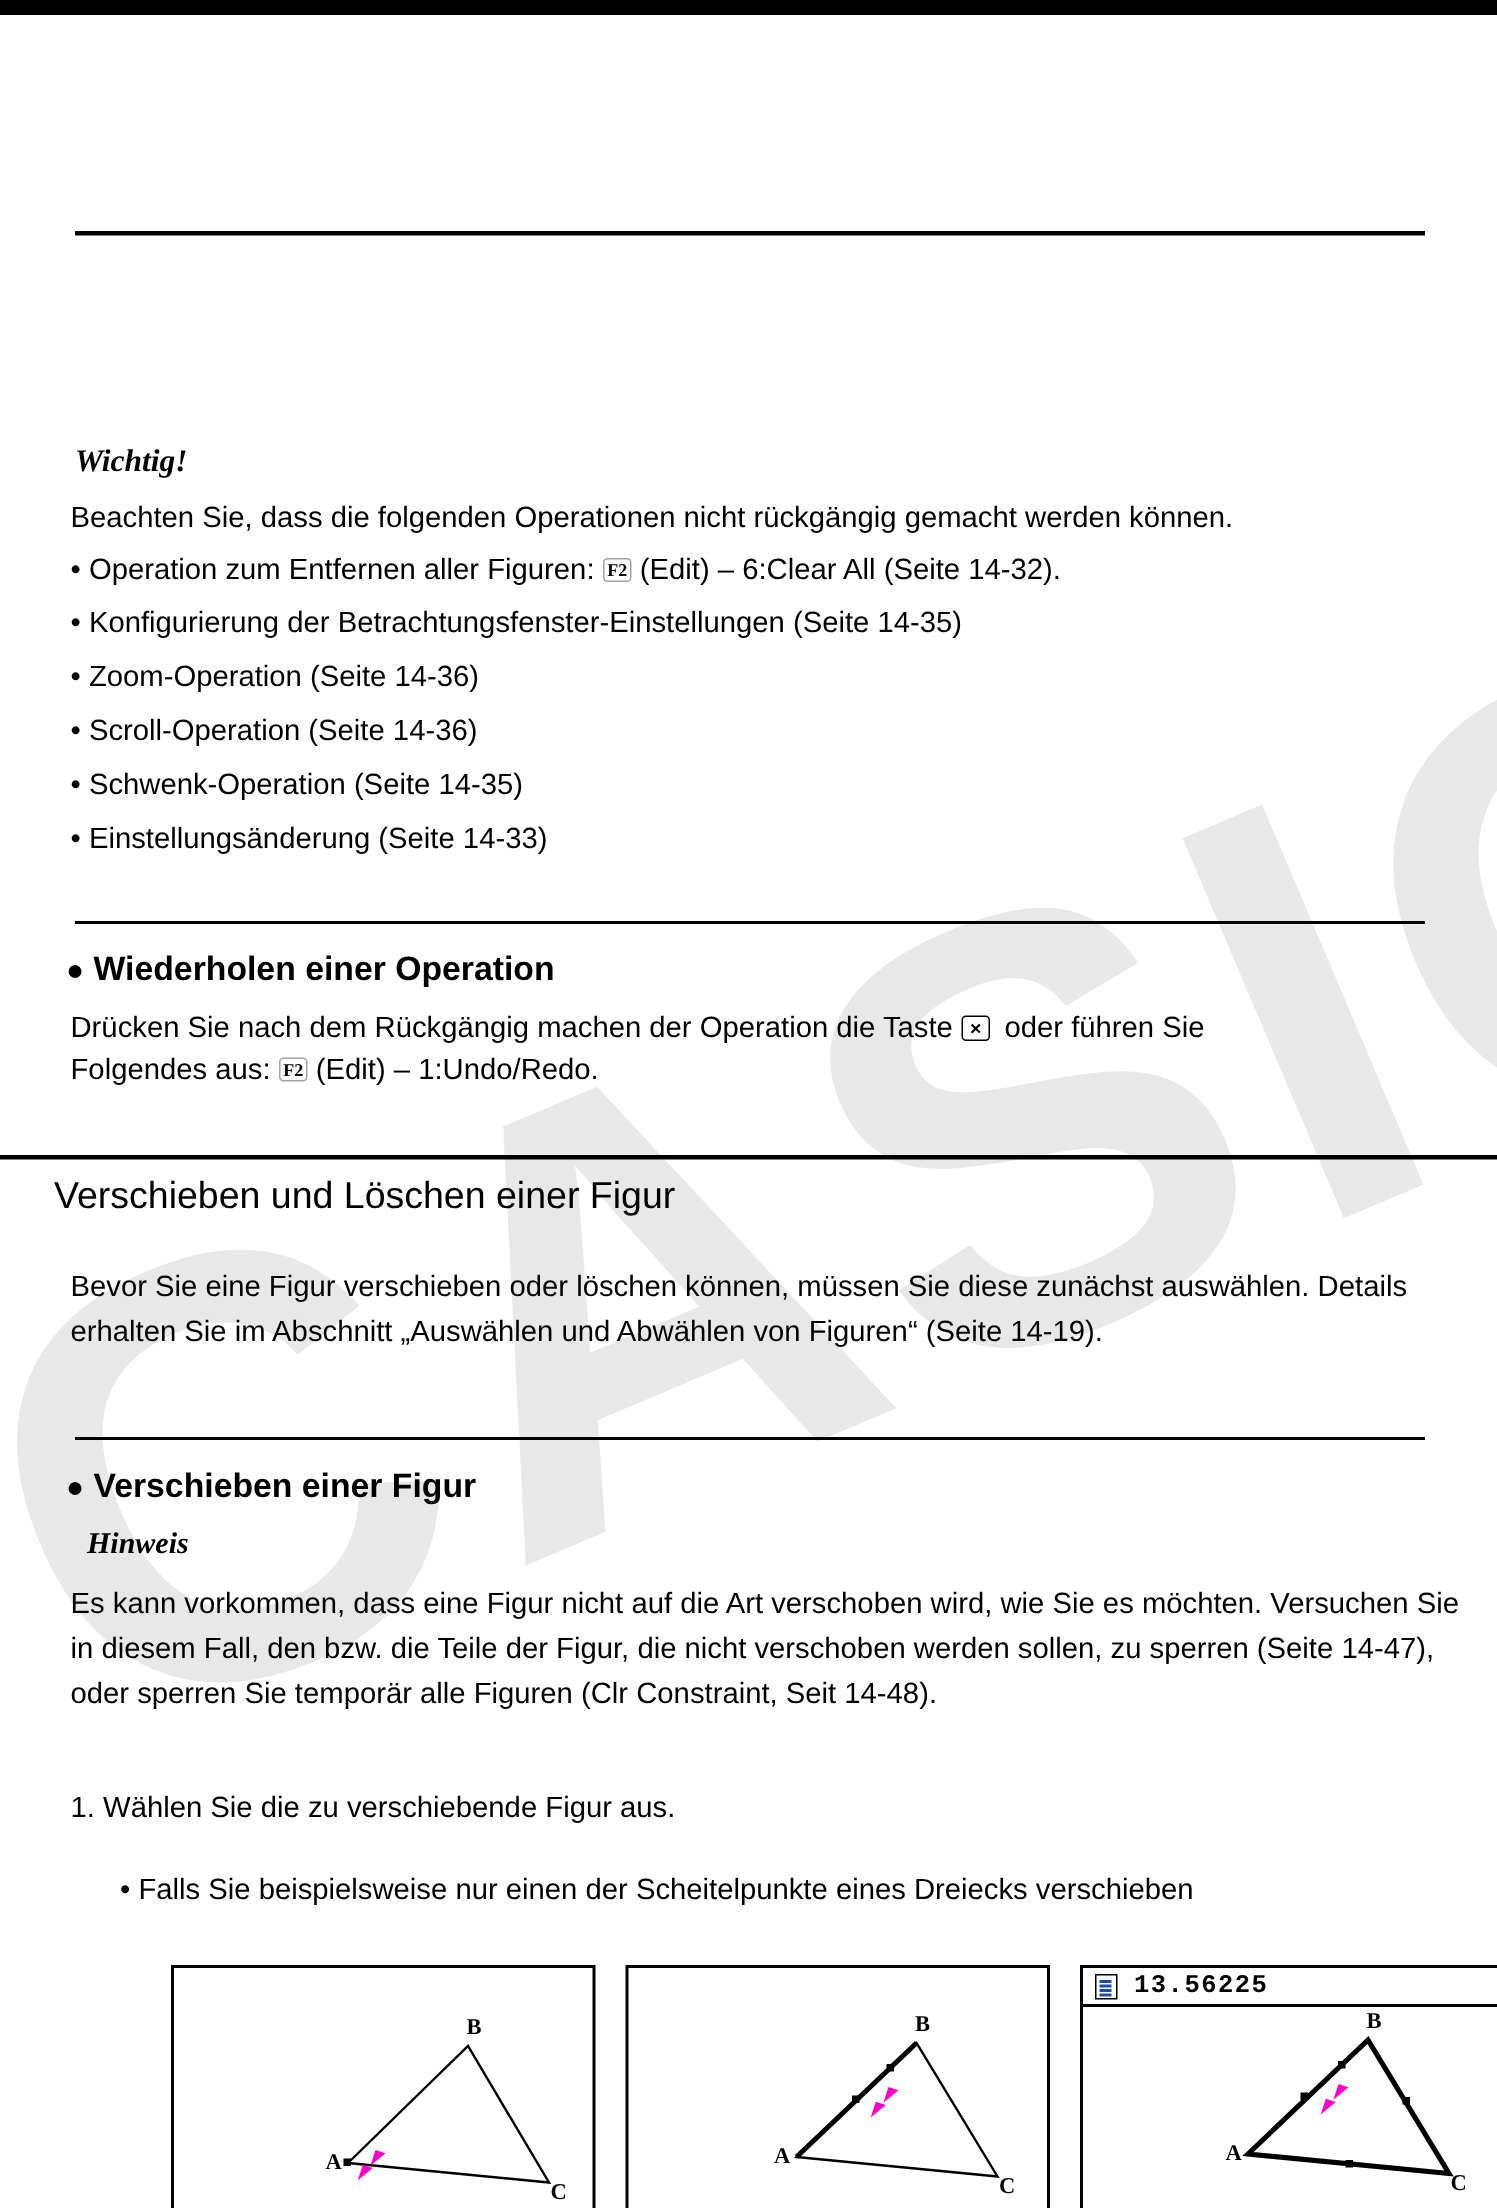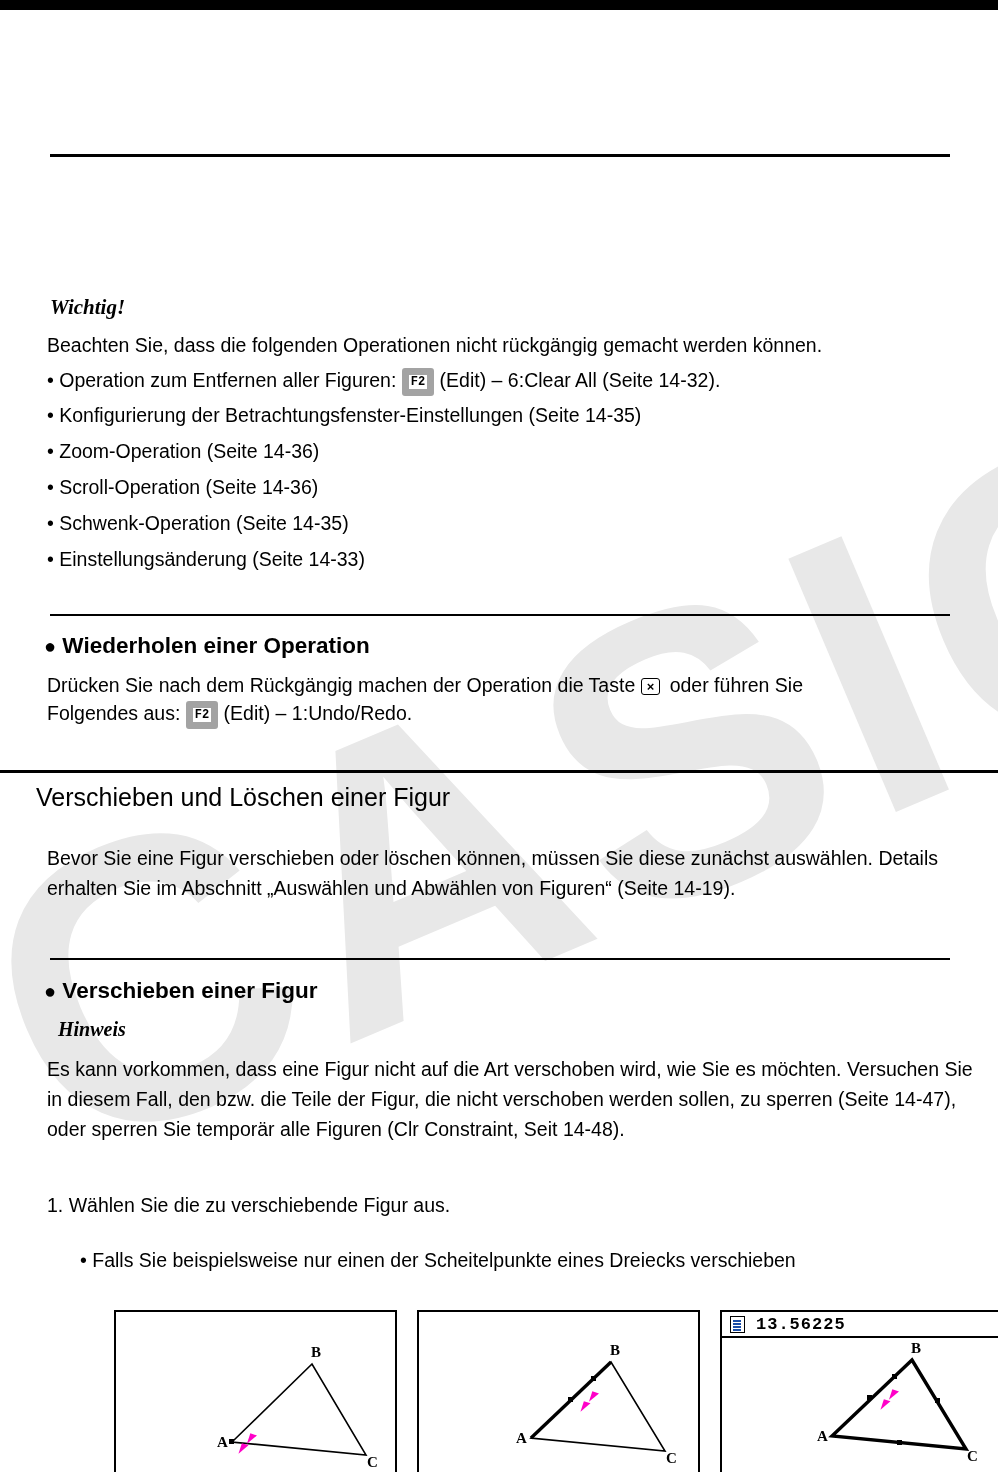--- a/index.html
+++ b/index.html
@@ -67,28 +67,28 @@
   .head2 {
     font-size: 22.5px;
     font-weight: bold;
   }
   .head1 {
     font-size: 25px;
     font-weight: normal;
   }
   .keycap {
     display: inline-block;
-    border: 7px solid #a3a3a3;
+    border: 1px solid #a3a3a3;
     border-radius: 3px;
     font-size: 12px;
     font-weight: bold;
     line-height: 13px;
     padding: 1px 2px 0 2px;
     vertical-align: 2px;
-    font-family: Liberation Mono, monospace;
+    font-family: Liberation Serif, serif;
   }
   .keycap-x {
     display: inline-block;
     border: 1px solid #000;
     border-radius: 3px;
     font-size: 13px;
     font-weight: bold;
     line-height: 14px;
     padding: 1px 5px 0 5px;
     vertical-align: 1px;

